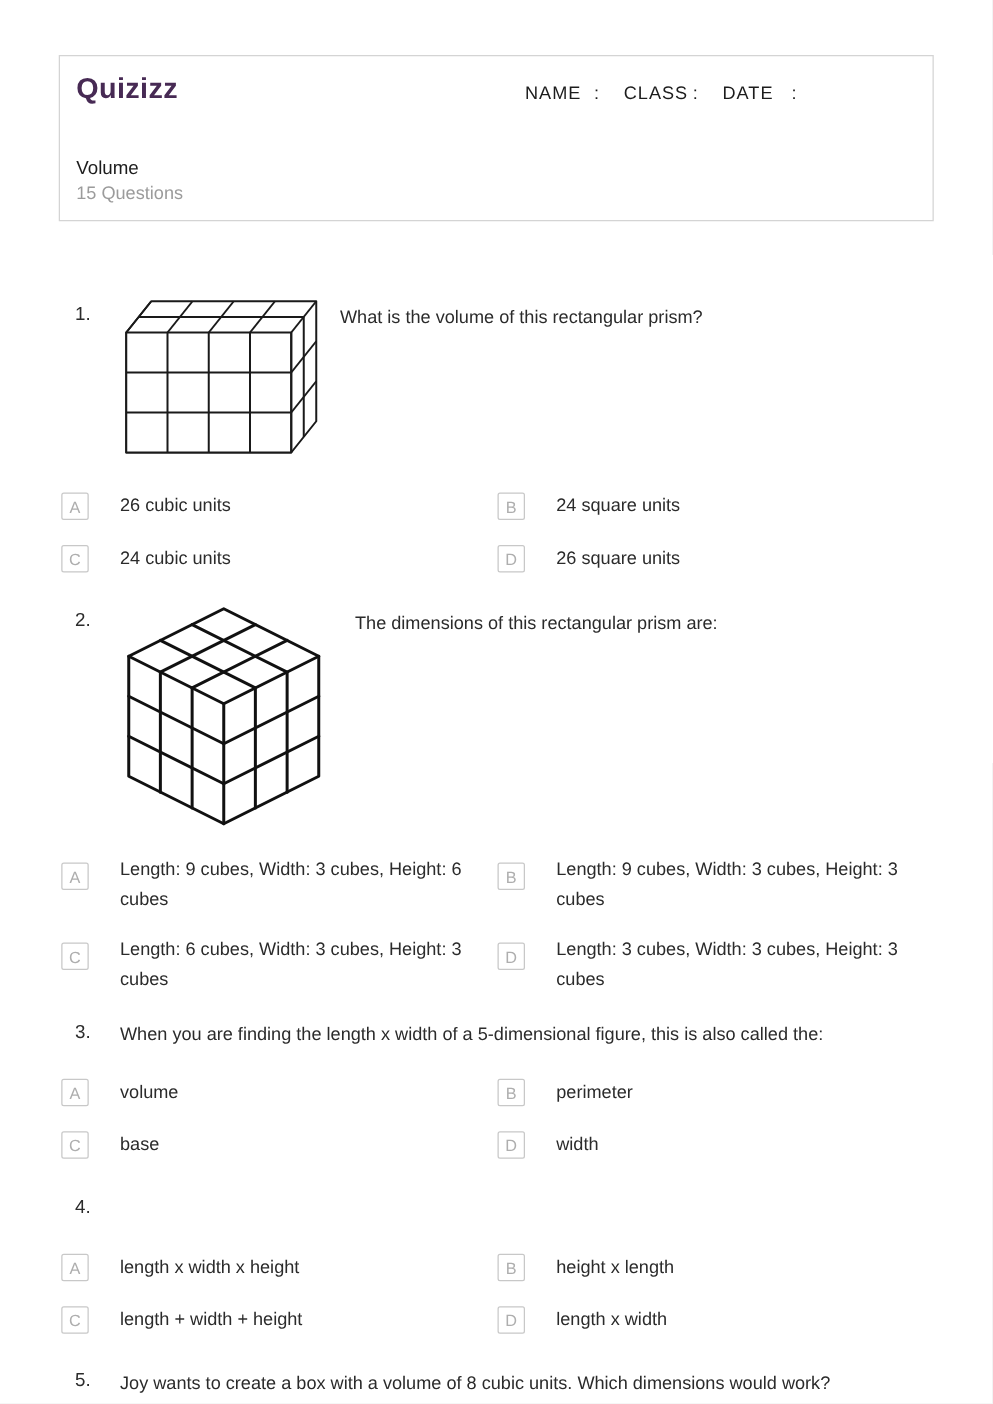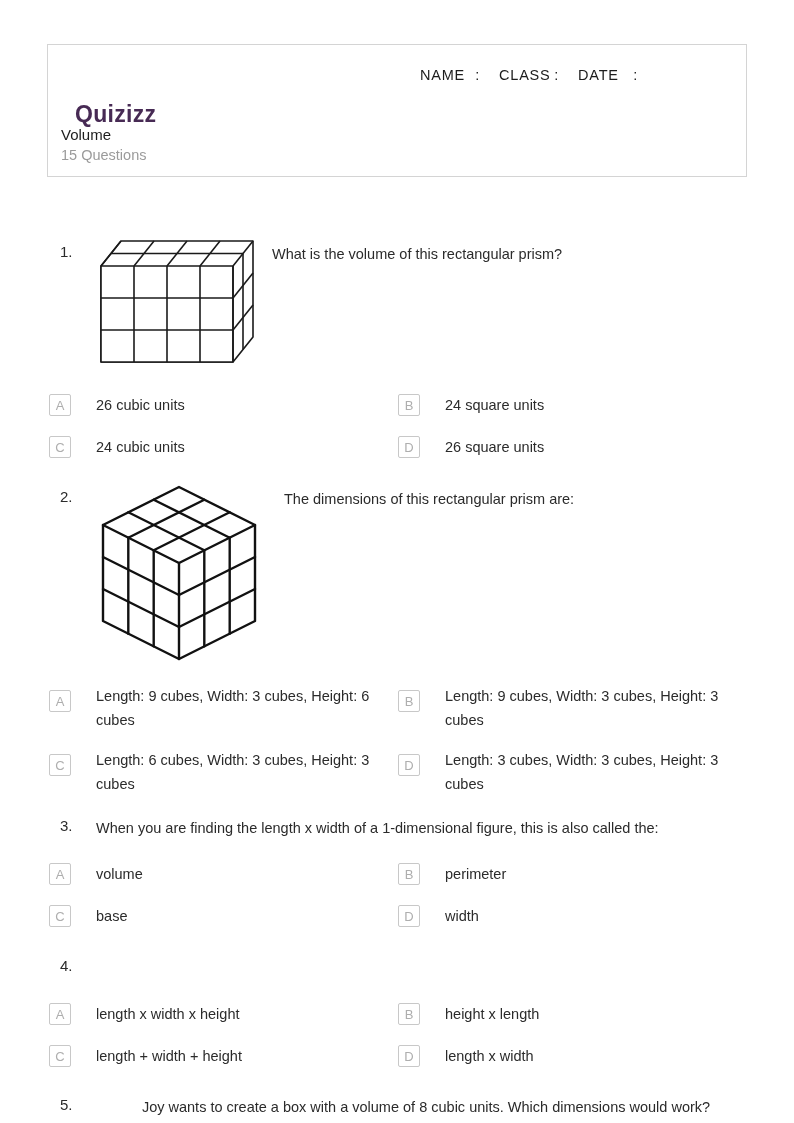--- a/index.html
+++ b/index.html
@@ -6,22 +6,22 @@
   html,body { background:#e9e9e9; }
   .page {
     position:relative; width:794px; height:1123px; margin:0 auto;
     background:#ffffff; font-family:"Liberation Sans", sans-serif;
     color:#2b2b2b; overflow:hidden;
   }
 
   
   .hdr { position:absolute; left:47px; top:44px; width:700px; height:133px;
          border:1px solid #d4d4d4; background:#fff; }
-  .logo { position:absolute; left:27px; top:12px; font-size:23px; font-weight:800;
-          color:#472a54; letter-spacing:.3px;margin-top:44px; }
+  .logo { position:absolute; left:13px; top:12px; font-size:23px; font-weight:800;
+          color:#472a54; letter-spacing:.3px; }
   .hdr-title { position:absolute; left:13px; top:81px; font-size:15px; color:#1c1c1c; }
   .hdr-sub   { position:absolute; left:13px; top:102px; font-size:14.5px; color:#9b9b9b; }
   .fields { position:absolute; left:372px; top:18px; width:314px;
             display:flex; flex-direction:row; gap:12px; }
   .field { display:flex; align-items:flex-end; height:22px; }
   .flabel { width:60px; flex:none; display:flex; justify-content:space-between;
             font-size:14.5px; color:#1c1c1c; letter-spacing:.8px; line-height:20px; }
   .fline { flex:1; margin-left:7px; height:19px; border-bottom:1px solid #c4c4c4; }
 
   
@@ -160,21 +160,21 @@
   <div class="opt opt-tall" style="left:49px; top:748px;">
     <span class="badge">C</span>
     <span class="otext">Length: 6 cubes, Width: 3 cubes, Height: 3 cubes</span>
   </div>
   <div class="opt opt-tall" style="left:398px; top:748px;">
     <span class="badge">D</span>
     <span class="otext">Length: 3 cubes, Width: 3 cubes, Height: 3 cubes</span>
   </div>
 
   <div class="qnum" style="left:60px; top:817px;">3.</div>
-  <div class="qtext" style="left:96px; top:817px; width:660px;">When you are finding the length x width of a 1-dimensional figure, this is also called the:</div>
+  <div class="qtext" style="left:96px; top:817px; width:660px;">When you are finding the length x width of a 5-dimensional figure, this is also called the:</div>
 
   <div class="opt" style="left:49px; top:863px; width:330px;">
     <span class="badge">A</span>
     <span class="otext">volume</span>
   </div>
   <div class="opt" style="left:398px; top:863px; width:340px;">
     <span class="badge">B</span>
     <span class="otext">perimeter</span>
   </div>
   <div class="opt" style="left:49px; top:905px; width:330px;">
@@ -199,15 +199,15 @@
   <div class="opt" style="left:49px; top:1045px; width:330px;">
     <span class="badge">C</span>
     <span class="otext">length + width + height</span>
   </div>
   <div class="opt" style="left:398px; top:1045px; width:340px;">
     <span class="badge">D</span>
     <span class="otext">length x width</span>
   </div>
 
   <div class="qnum" style="left:60px; top:1096px;">5.</div>
-  <div class="qtext" style="left:96px; top:1096px; width:660px;text-align:center;">Joy wants to create a box with a volume of 8 cubic units. Which dimensions would work?</div>
+  <div class="qtext" style="left:96px; top:1096px; width:660px;">Joy wants to create a box with a volume of 8 cubic units. Which dimensions would work?</div>
 
 </div>
 
 </body></html>

